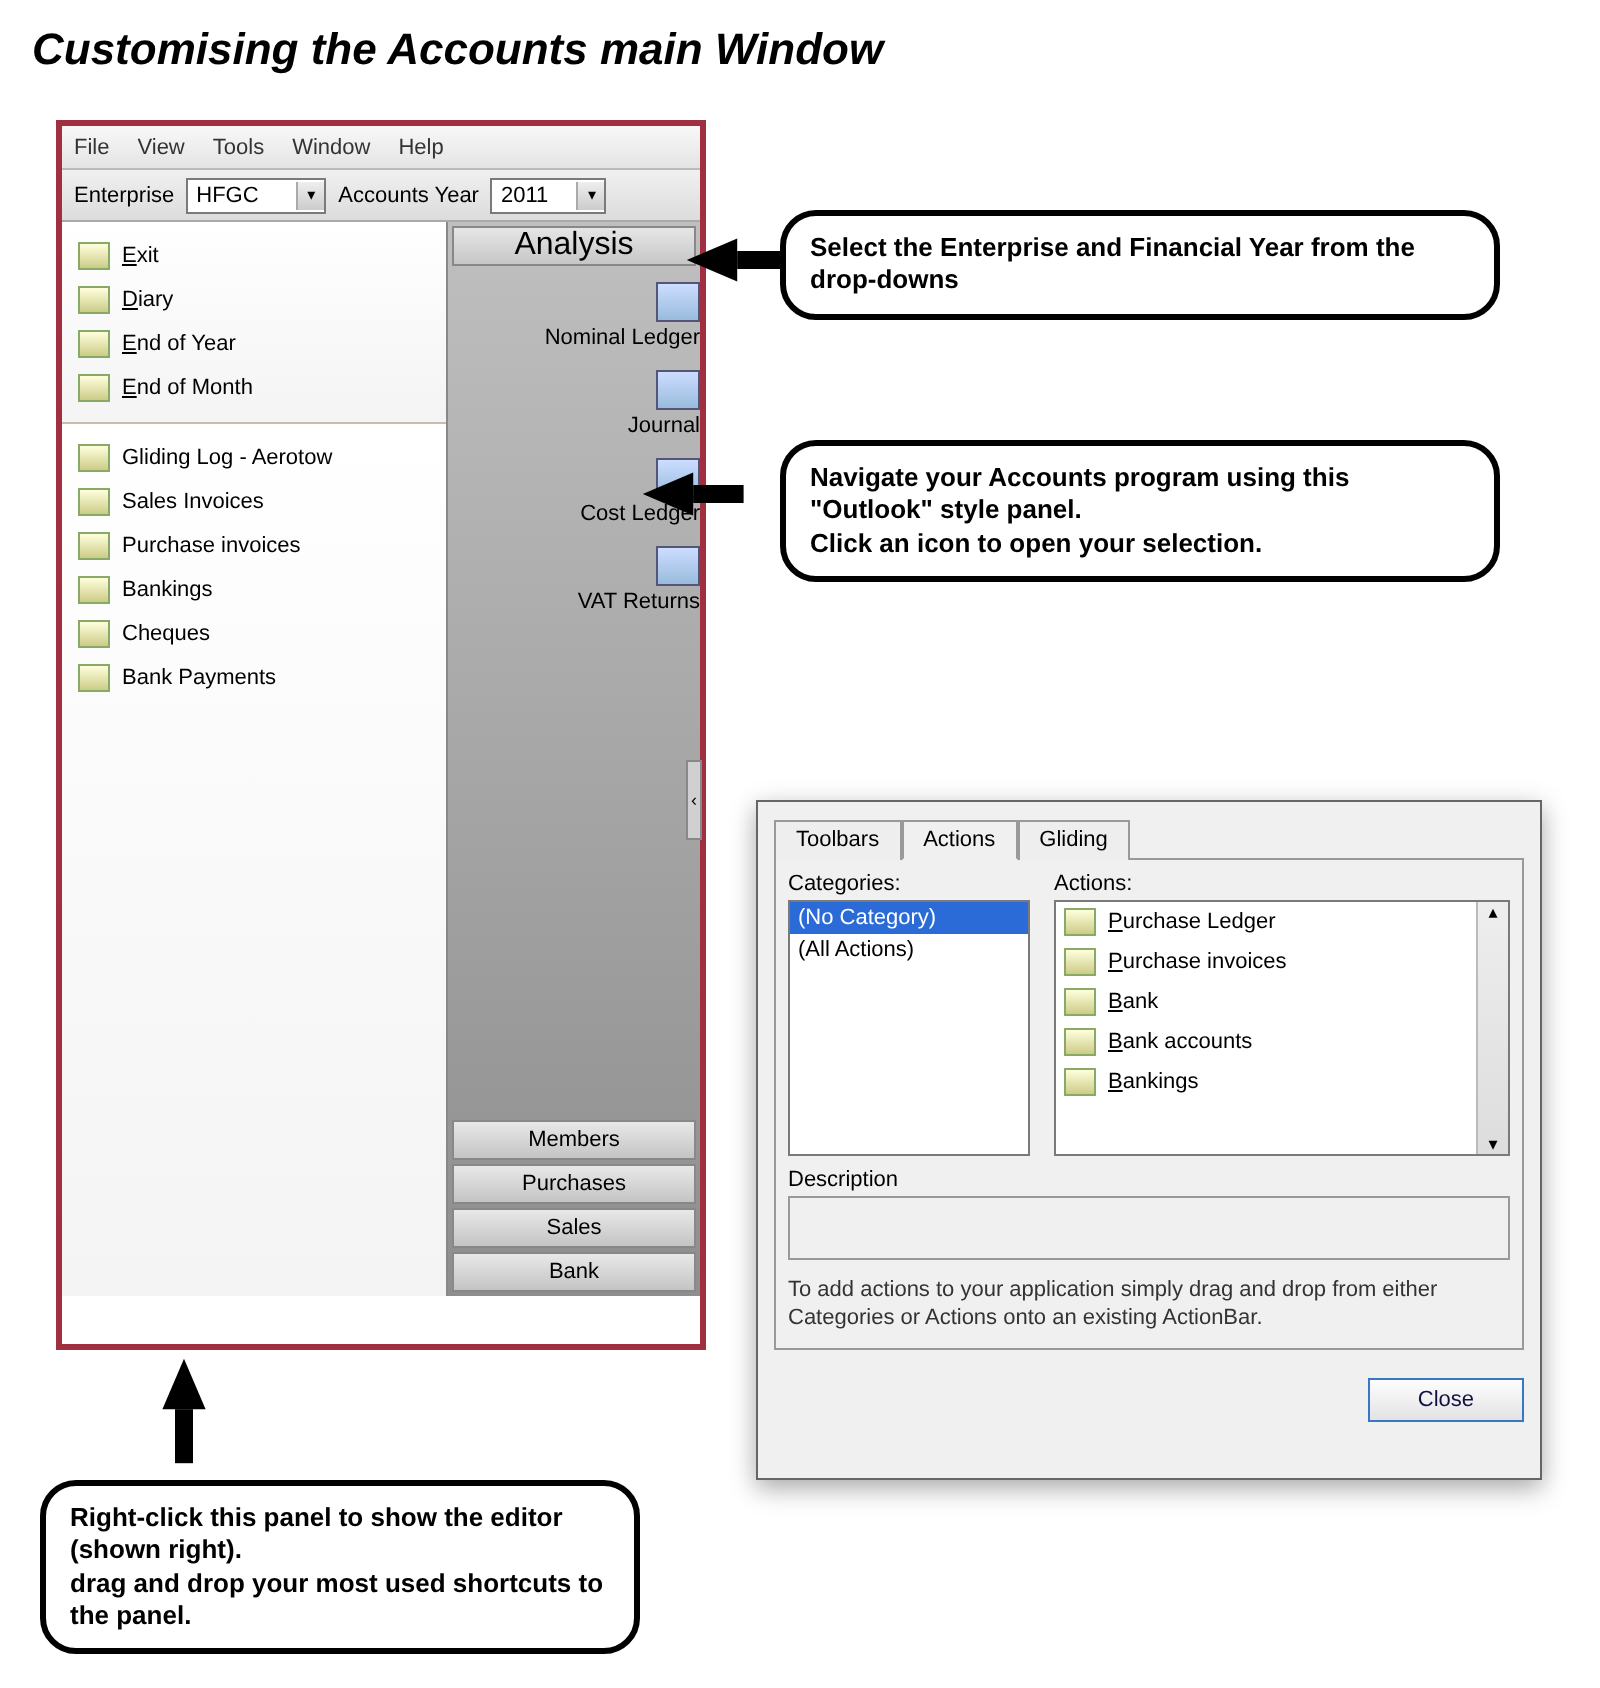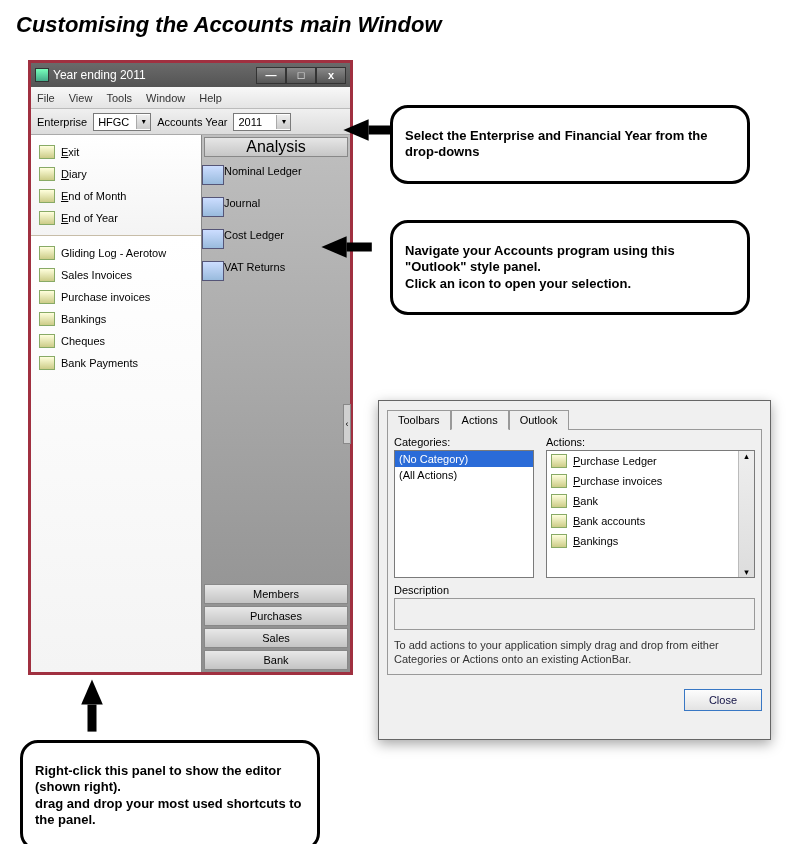--- a/index.html
+++ b/index.html
@@ -24,39 +24,39 @@
   }
   .menubar { height: 22px; background: linear-gradient(#f8f8f8,#e4e4e4); border-bottom: 1px solid #bbb; display: flex; align-items: center; font-size: 11px; padding: 0 6px; gap: 14px; color: #333;}
   .toolbar { height: 26px; background: linear-gradient(#f0f0f0,#dcdcdc); border-bottom: 1px solid #aaa; display: flex; align-items: center; font-size: 11px; padding: 0 6px; gap: 6px; }
   .combo {
     height: 18px; border: 1px solid #7a7a7a; background: #fff; display: inline-flex; align-items: center;
     padding: 0 4px; font-size: 11px; position: relative;
   }
   .combo .arrow { width: 14px; height: 14px; background: linear-gradient(#eee,#ccc); border-left: 1px solid #aaa; position: absolute; right: 0; top: 1px; display:flex; align-items:center; justify-content:center; font-size:8px; }
 
   .client { display: flex; height: calc(100% - 24px - 22px - 26px); }
-  .left-col { width: 170px; display: flex; flex-direction: column; border-radius: 22px; }
+  .left-col { width: 192px; display: flex; flex-direction: column; border-radius: 22px; }
   .sidebar-upper, .sidebar-lower {
     background: linear-gradient(#fff,#f4f4f4); padding: 6px 6px; font-size: 11px; color: #000;
   }
   .sidebar-upper { border-bottom: 1px solid #c7bda8; flex: 0 0 auto; }
   .sidebar-lower { flex: 1 1 auto; }
   .sb-item { display: flex; align-items: center; gap: 6px; height: 22px; padding: 0 2px; }
   .sb-item .ico { width: 16px; height: 14px; border: 1px solid #8a6; background: linear-gradient(#ffd,#cc8); }
   .mnemonic-u { text-decoration: underline; }
 
   .nav-panel {
     flex: 1 1 auto; background: linear-gradient(#bfbfbf,#8e8e8e);
     border-left: 1px solid #888; display: flex; flex-direction: column; position: relative;
   }
   .nav-section-header {
     height: 20px; text-align: center; font-size: 16px; background: linear-gradient(#e6e6e6,#c6c6c6);
     border: 1px solid #888; margin: 2px 2px 6px 2px; display:flex; align-items:center; justify-content:center;
   }
-  .nav-item { display: flex; align-items: flex-start; color: #000; font-size: 11px; margin: 2px 0 8px 0; }
+  .nav-item { display: flex; flex-direction: column; align-items: flex-end; color: #000; font-size: 11px; margin: 2px 0 8px 0; }
   .nav-item .nav-icon { width: 22px; height: 20px; background: linear-gradient(#cdf,#9bd); border: 1px solid #557; margin-bottom: 2px; }
   .collapse-grip { position:absolute; right:-1px; top:50%; width:8px; height:40px; background:#d0d0d0; border:1px solid #888; display:flex; align-items:center; justify-content:center; font-size:9px; }
 
   .nav-buttons { margin-top: auto; }
   .nav-btn {
     height: 20px; background: linear-gradient(#e8e8e8,#c4c4c4); border: 1px solid #888;
     font-size: 11px; display:flex; align-items:center; justify-content:center; margin: 0 2px 2px 2px;
   }
 
   
@@ -84,21 +84,21 @@
   .desc-box .dframe { border:1px solid #999; height:32px; margin-top:2px; background:#f0f0f0; }
   .hint { font-size:11px; margin-top:8px; color:#333; line-height:1.3; }
   .dlg-footer { display:flex; gap:10px; padding:6px 8px 8px 8px; }
   .dlg-btn { font-size:11px; height:22px; border:1px solid #8a8a8a; background:linear-gradient(#fdfdfd,#e3e3e3); padding:0 10px; display:flex; align-items:center; }
   .dlg-btn.primary { border:1px solid #3877c4; color:#114; padding:1px 24px; }
   .spacer { flex:1; }
 
   
   .callout {
     position:absolute; border:3px solid #000; border-radius:18px; background:#fff;
-    padding:20px 12px; font-size:13px; font-weight:bold; line-height:1.25;
+    padding:8px 12px; font-size:13px; font-weight:bold; line-height:1.25;
   }
   .c1 { left:390px; top:105px; width:360px; }
   .c2 { left:390px; top:220px; width:360px; }
   .c3 { left:20px;  top:740px; width:300px; }
 
   .arrow-left {
     position:absolute; width:0; height:0; border-top:12px solid transparent; border-bottom:12px solid transparent;
     border-right:28px solid #000;
   }
   .arrow-left::after {
@@ -115,41 +115,32 @@
     content:""; position:absolute; top:28px; left:-5px; width:10px; height:30px; background:#000;
   }
   .a3 { left:80px; top:678px; transform:scale(0.9); }
 </style>
 </head>
 <body>
 
 <h1 class="page-title">Customising the Accounts main Window</h1>
 
 <div class="main-window">
-  <div class="titlebar">
-    <span class="app-icon"></span>
-    <span>Year ending 2011</span>
-    <div class="win-ctrls">
-      <div class="btn">—</div>
-      <div class="btn">□</div>
-      <div class="btn">x</div>
-    </div>
-  </div>
 
   <div class="menubar">
     <span>File</span>
     <span>View</span>
     <span>Tools</span>
     <span>Window</span>
     <span>Help</span>
   </div>
 
   <div class="toolbar">
     <span>Enterprise</span>
-    <span class="combo" style="width:58px">
+    <span class="combo" style="width:70px">
       <span>HFGC</span>
       <span class="arrow">▾</span>
     </span>
     <span>Accounts Year</span>
     <span class="combo" style="width:58px">
       <span>2011</span>
       <span class="arrow">▾</span>
     </span>
   </div>
 
@@ -159,25 +150,25 @@
         <div class="sb-item">
           <span class="ico"></span>
           <span><span class="mnemonic-u">E</span><span>xit</span></span>
         </div>
         <div class="sb-item">
           <span class="ico"></span>
           <span><span class="mnemonic-u">D</span><span>iary</span></span>
         </div>
         <div class="sb-item">
           <span class="ico"></span>
+          <span><span class="mnemonic-u">E</span><span>nd of Year</span></span>
+        </div>
+        <div class="sb-item">
+          <span class="ico"></span>
           <span><span class="mnemonic-u">E</span><span>nd of Month</span></span>
-        </div>
-        <div class="sb-item">
-          <span class="ico"></span>
-          <span><span class="mnemonic-u">E</span><span>nd of Year</span></span>
         </div>
       </div>
 
       <div class="sidebar-lower">
         <div class="sb-item">
             <span class="ico"></span>
             <span>Gliding Log - Aerotow</span>
           </div>
         <div class="sb-item">
             <span class="ico"></span>
@@ -230,25 +221,25 @@
         <div class="nav-btn">Bank</div>
       </div>
     </div>
   </div>
 </div>
 
 <div class="dialog">
   <div class="tabstrip">
     <div class="tab">Toolbars</div>
     <div class="tab active">Actions</div>
-    <div class="tab">Outlook</div>
+    <div class="tab">Gliding</div>
   </div>
   <div class="tab-body">
     <div class="cols">
-      <div style="width:140px">
+      <div style="width:121px">
         <div class="col-label">Categories:</div>
         <div class="listbox">
           <div class="row sel">(No Category)</div>
           <div class="row">(All Actions)</div>
         </div>
       </div>
       <div style="flex:1">
         <div class="col-label">Actions:</div>
         <div class="actions-list">
           <div class="a-row">

